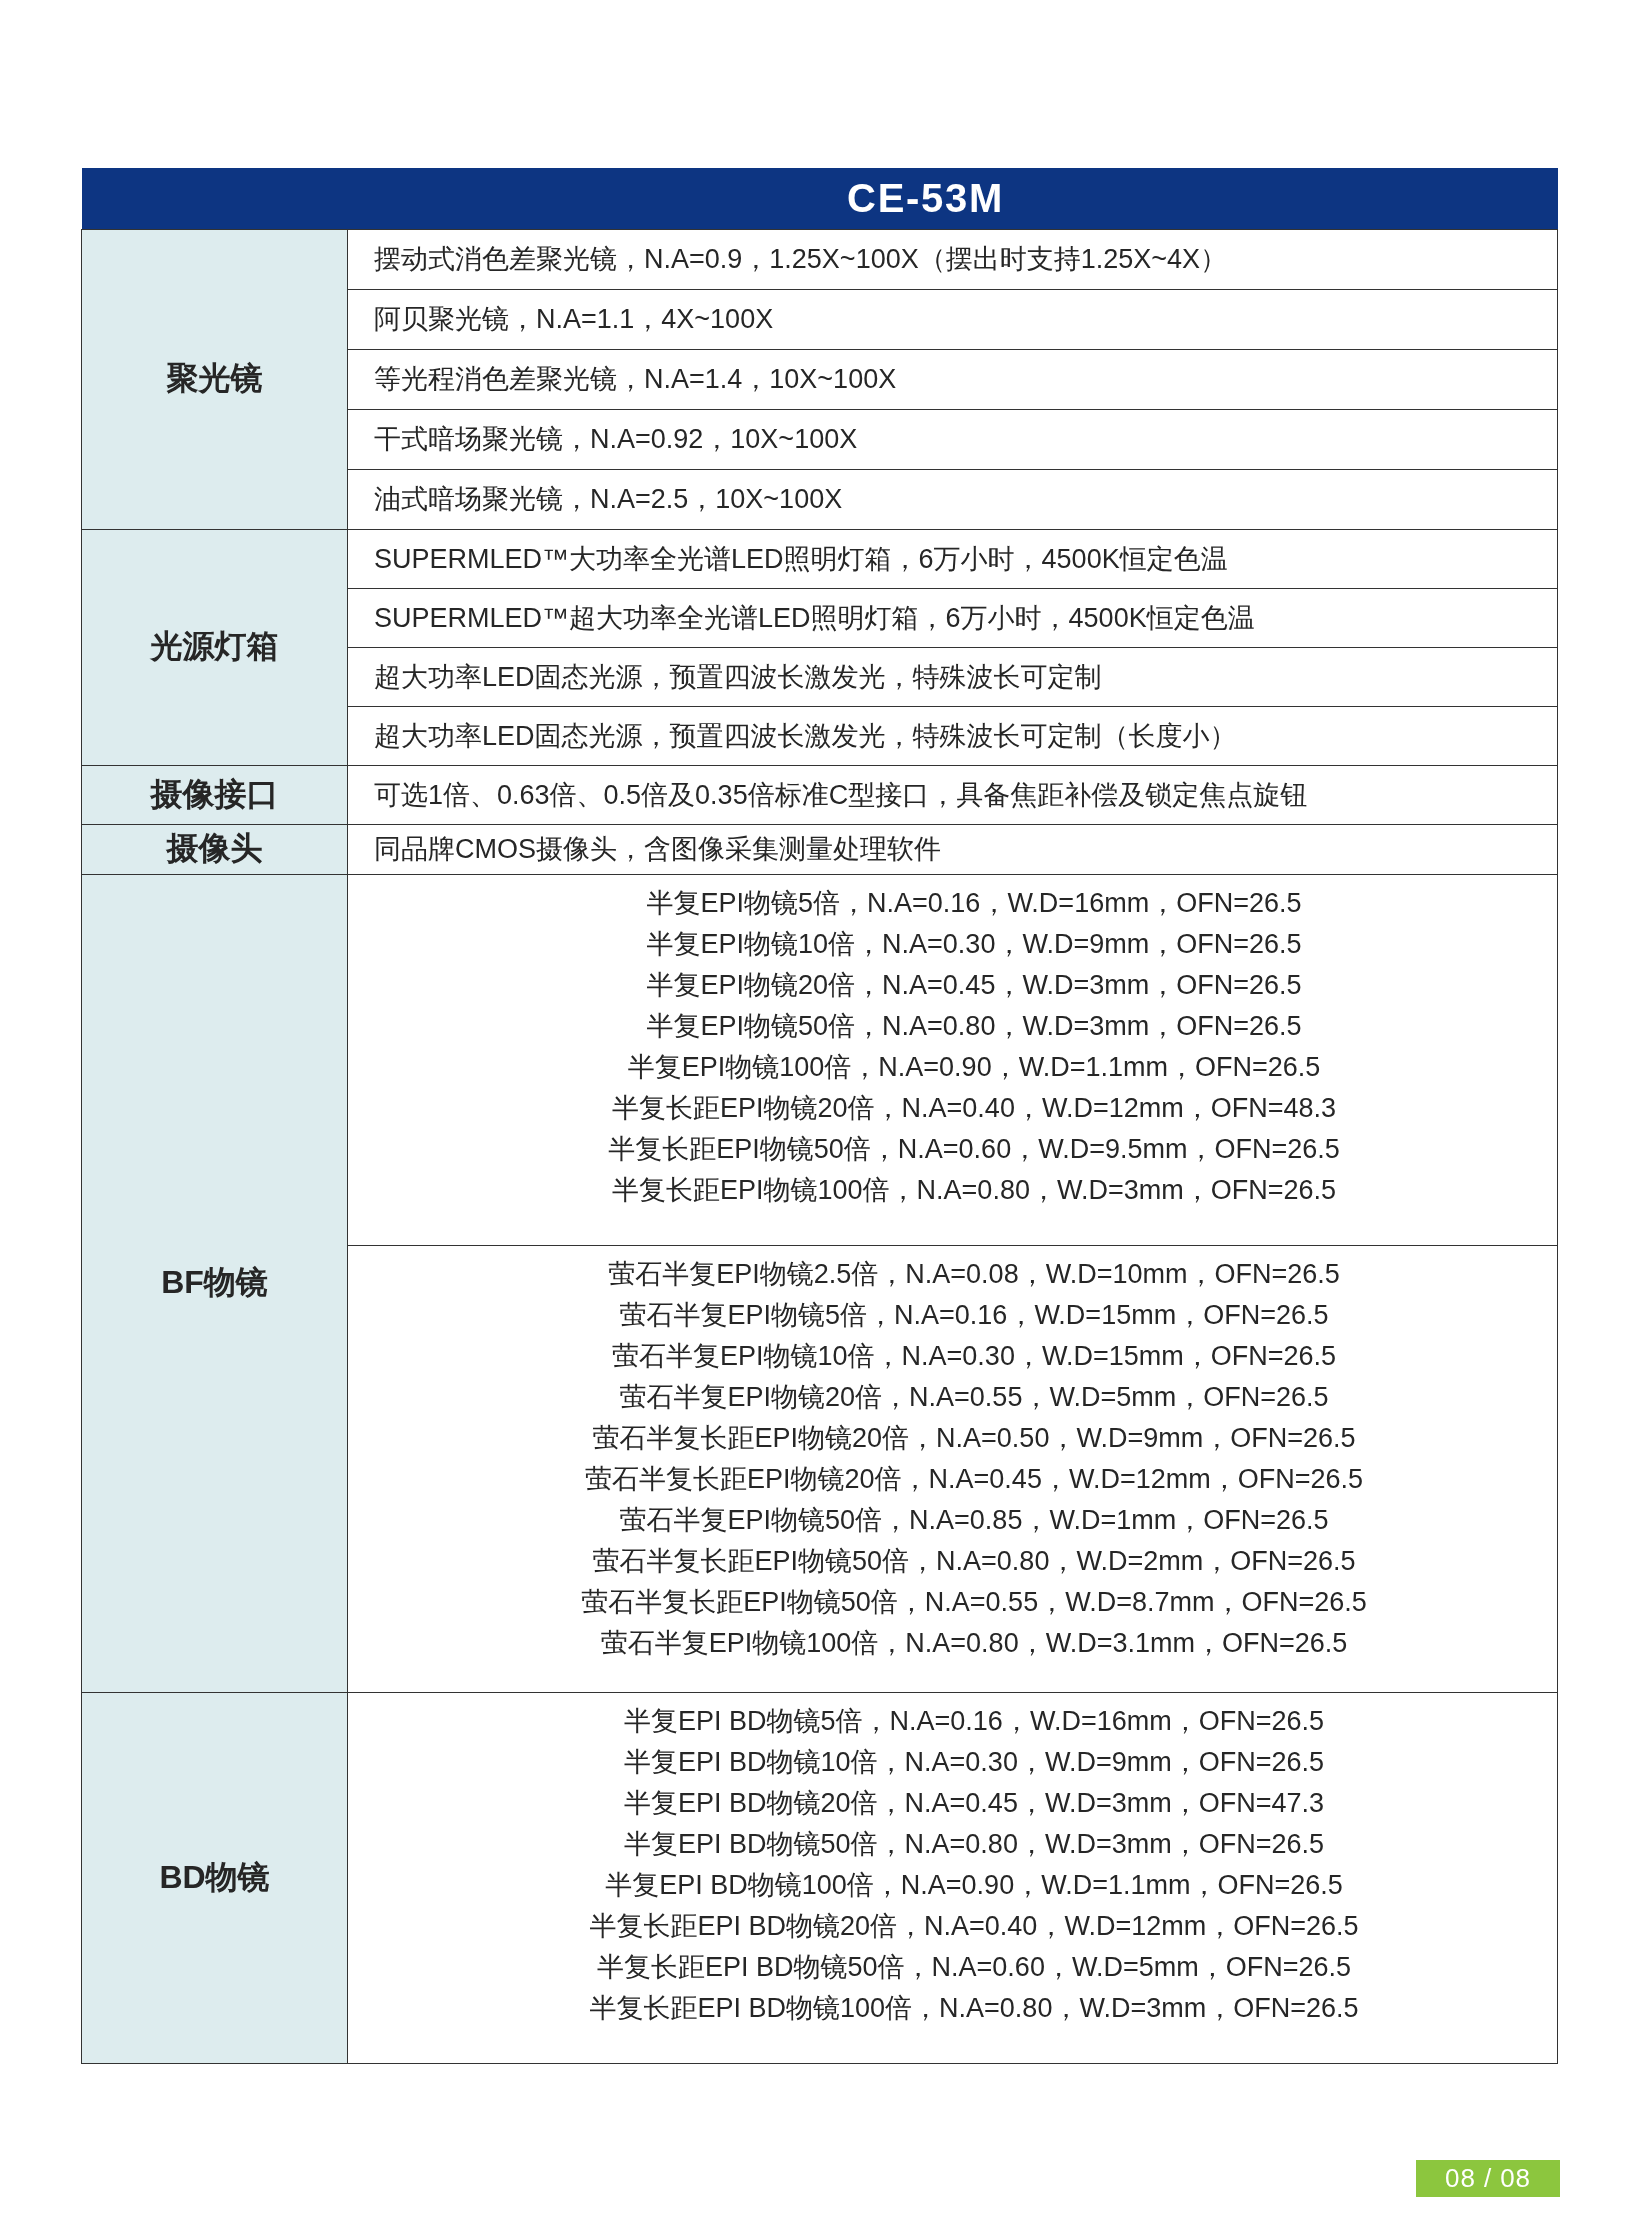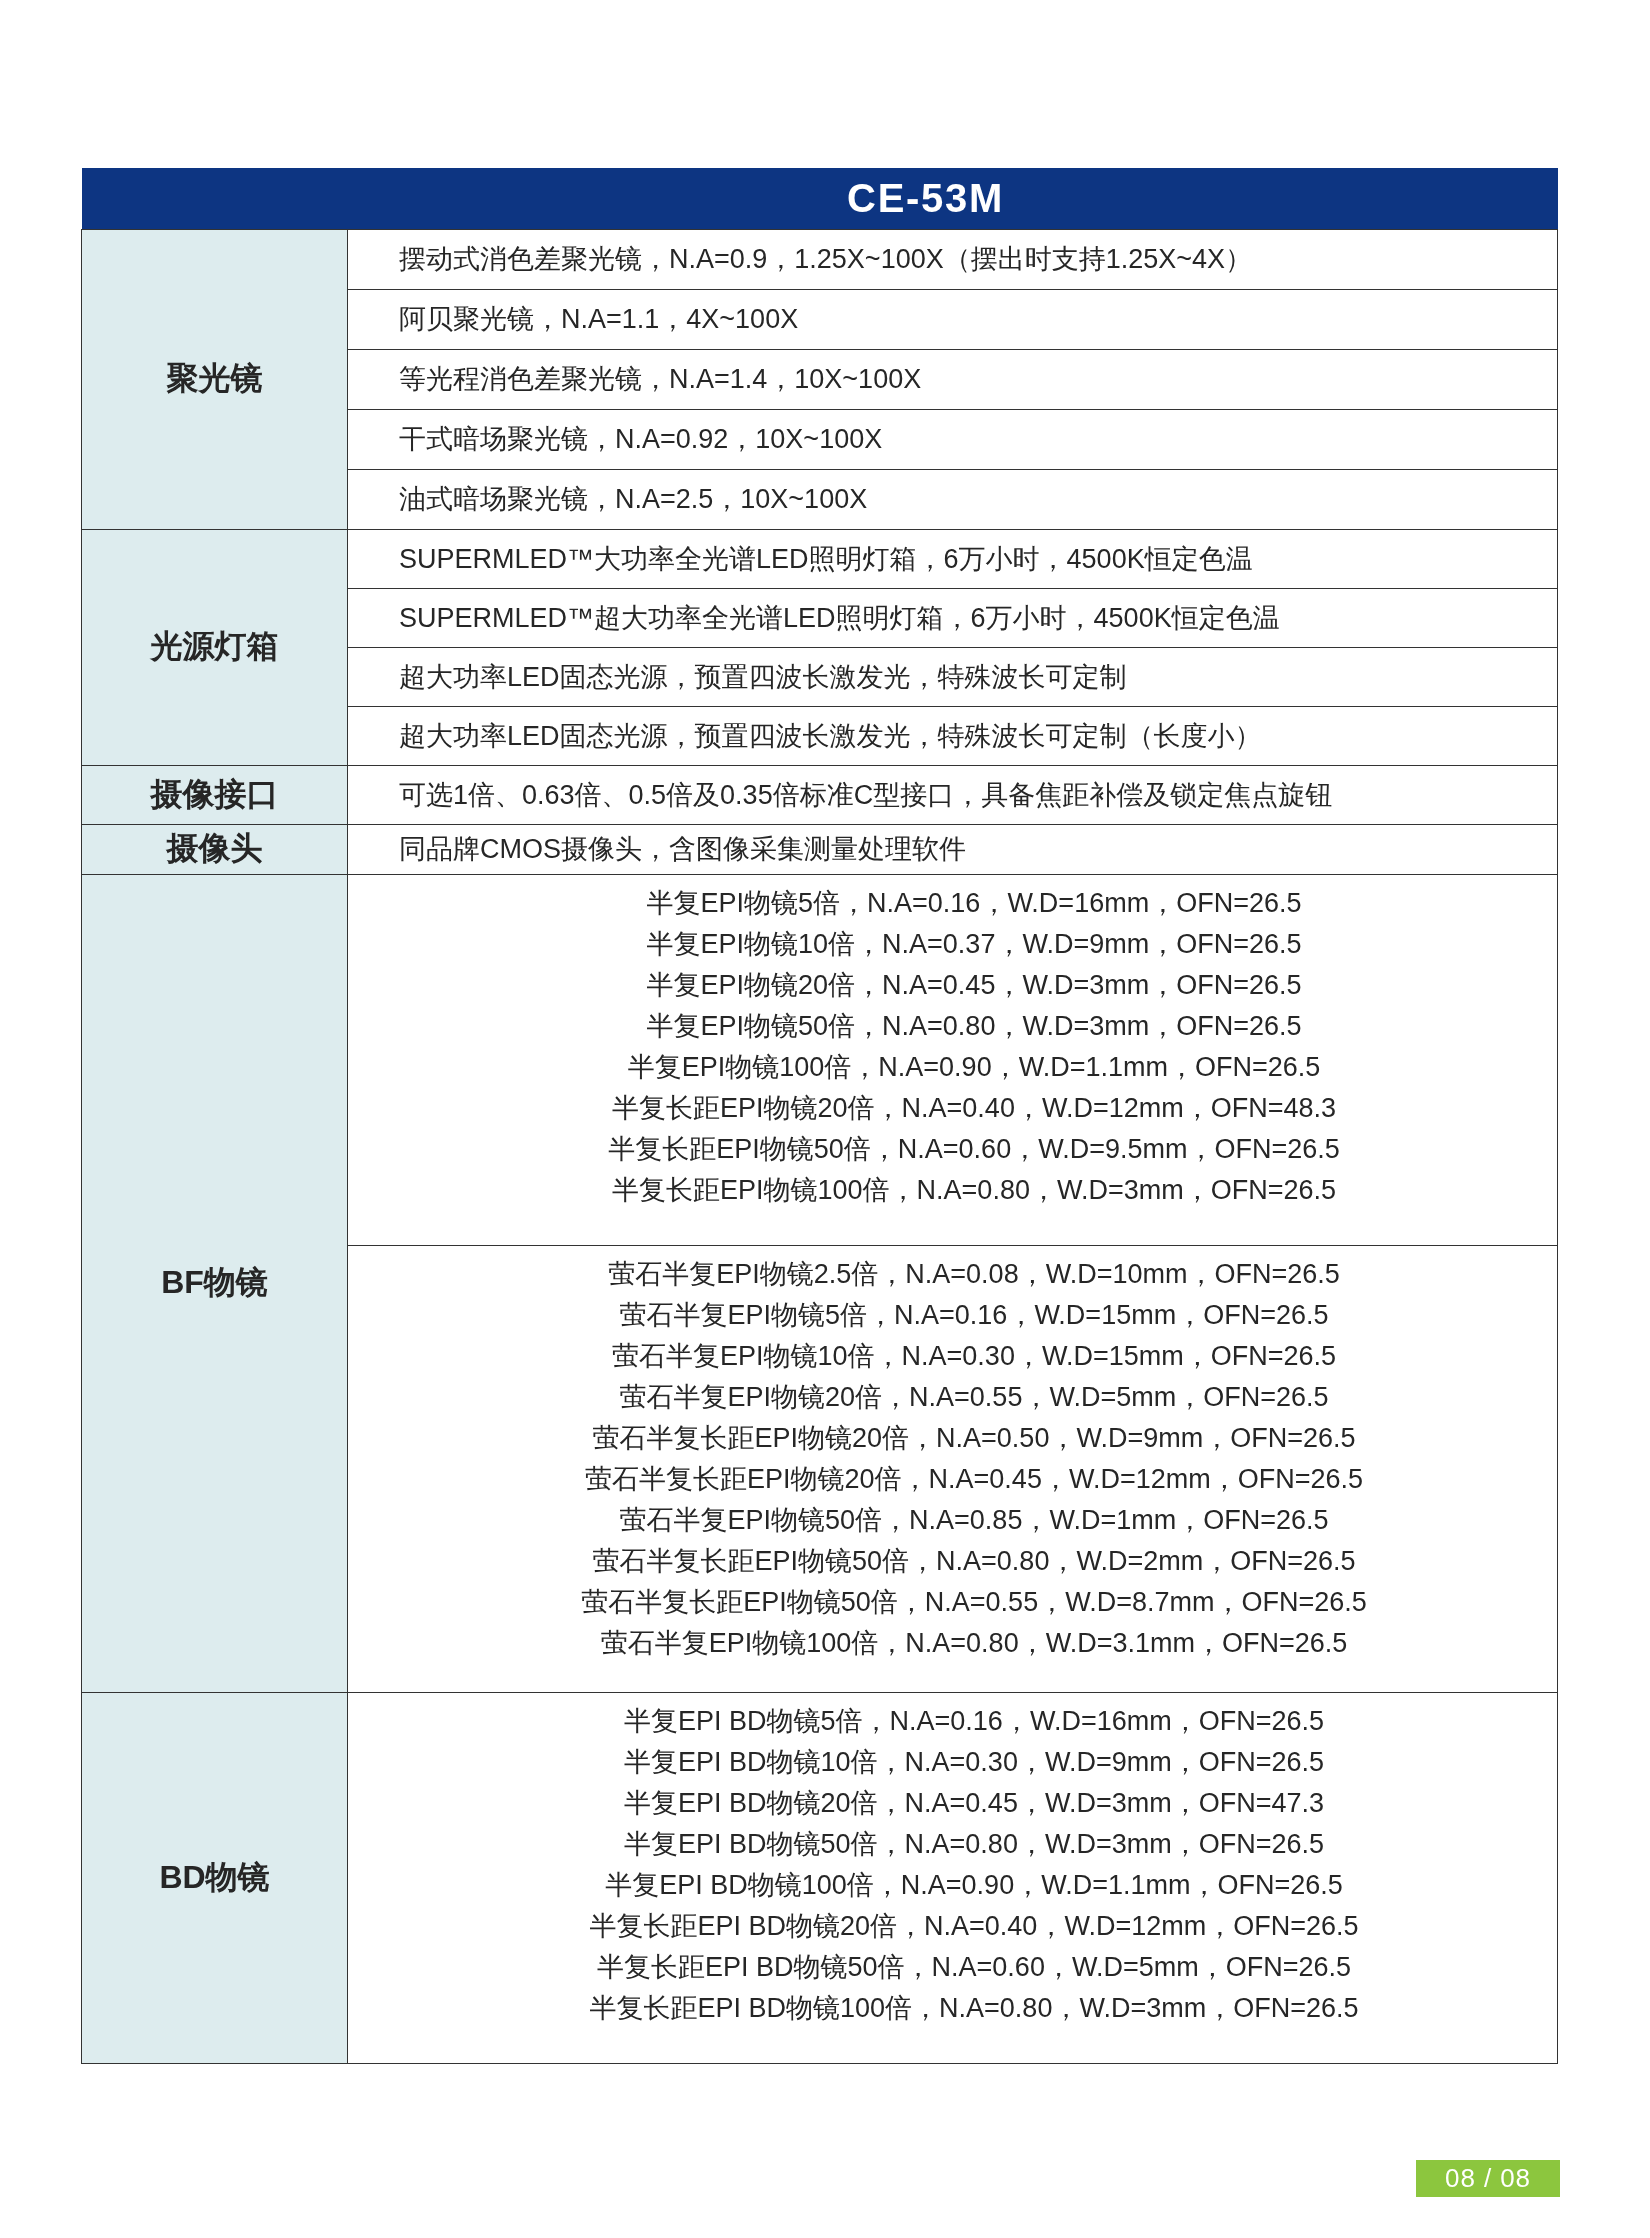--- a/index.html
+++ b/index.html
@@ -23,21 +23,21 @@
   
   td.label{
     background:var(--label-bg,#ddecee);
     text-align:center;vertical-align:middle;
     font-weight:bold;font-size:32px;
     border:1.7px solid var(--border,#333333);
   }
   
   td.row{
     border:1.7px solid var(--border,#333333);
-    font-size:27px;padding-left:51px;vertical-align:middle;
+    font-size:27px;padding-left:26px;vertical-align:middle;
     white-space:nowrap;overflow:hidden;
   }
   tr.r-condenser td.row{height:60px;}
   tr.r-light td.row{height:59px;}
   tr.r-port td.row{height:59px;}
   tr.r-cam td.row{height:50px;}
   
   td.block{
     border:1.7px solid var(--border,#333333);
     vertical-align:top;padding:8px 0 19px 43px;text-align:center;
@@ -107,21 +107,21 @@
 
   <tr class="r-cam">
     <td class="label">摄像头</td>
     <td class="row">同品牌CMOS摄像头，含图像采集测量处理软件</td>
   </tr>
 
   <tr>
     <td class="label" rowspan="2">BF物镜</td>
     <td class="block blk-a">
           <div class="line">半复EPI物镜5倍，N.A=0.16，W.D=16mm，OFN=26.5</div>
-          <div class="line">半复EPI物镜10倍，N.A=0.37，W.D=9mm，OFN=26.5</div>
+          <div class="line">半复EPI物镜10倍，N.A=0.30，W.D=9mm，OFN=26.5</div>
           <div class="line">半复EPI物镜20倍，N.A=0.45，W.D=3mm，OFN=26.5</div>
           <div class="line">半复EPI物镜50倍，N.A=0.80，W.D=3mm，OFN=26.5</div>
           <div class="line">半复EPI物镜100倍，N.A=0.90，W.D=1.1mm，OFN=26.5</div>
           <div class="line">半复长距EPI物镜20倍，N.A=0.40，W.D=12mm，OFN=48.3</div>
           <div class="line">半复长距EPI物镜50倍，N.A=0.60，W.D=9.5mm，OFN=26.5</div>
           <div class="line">半复长距EPI物镜100倍，N.A=0.80，W.D=3mm，OFN=26.5</div>
         </td>
   </tr>
   <tr>
     <td class="block blk-b">

